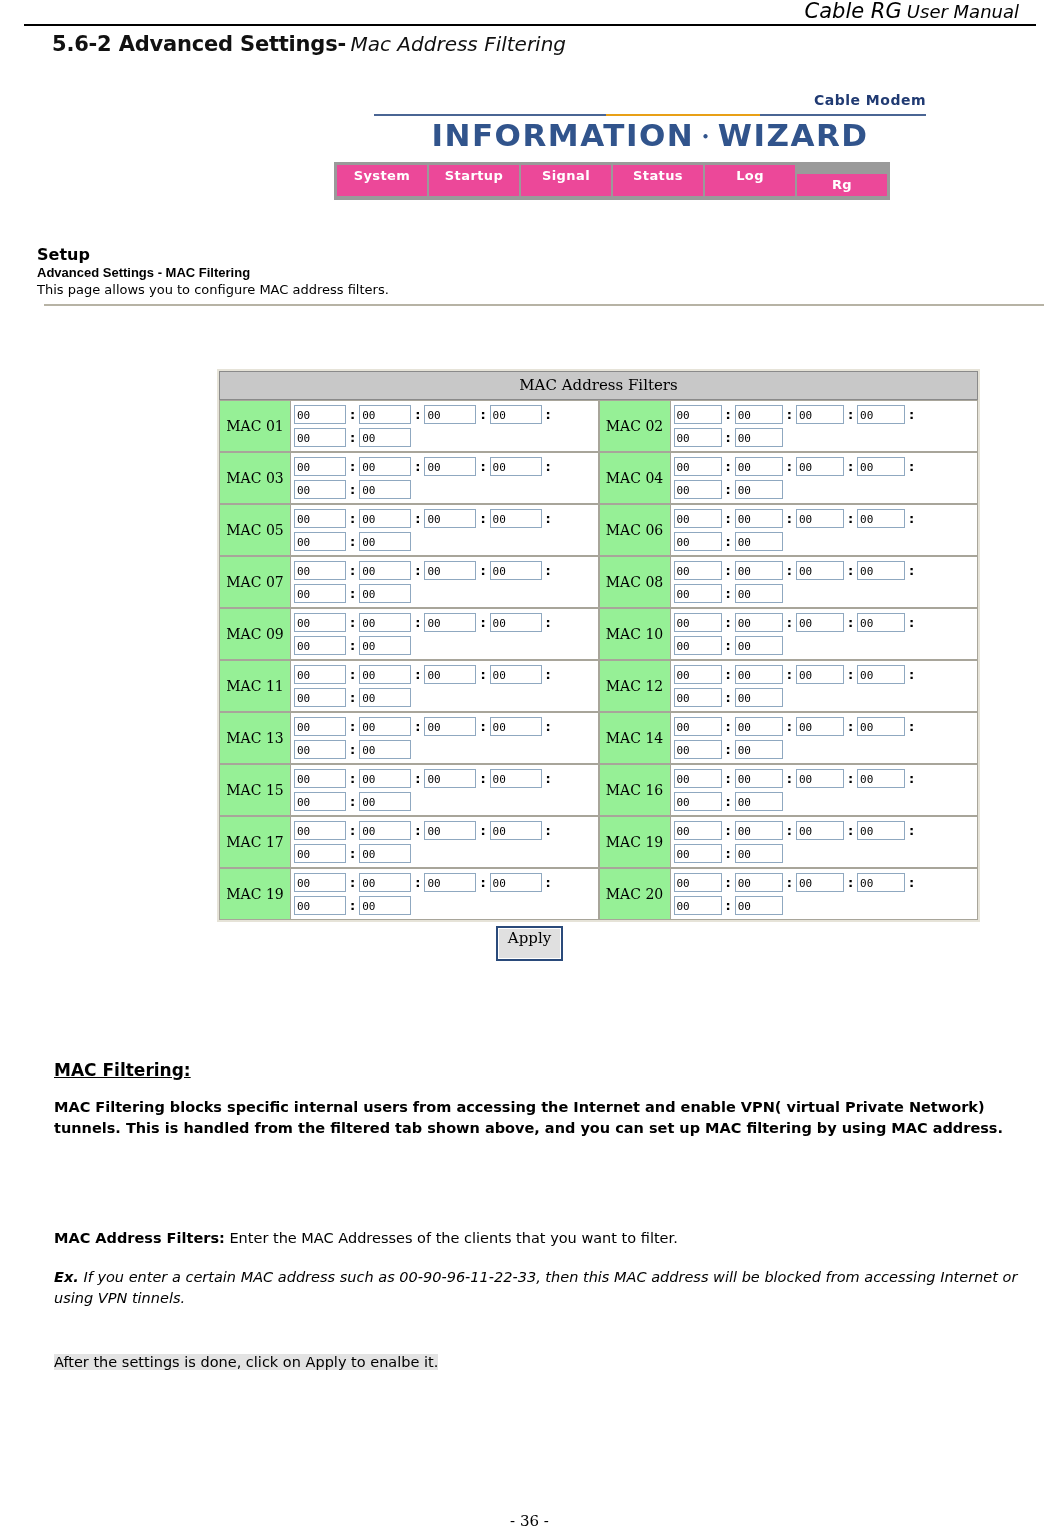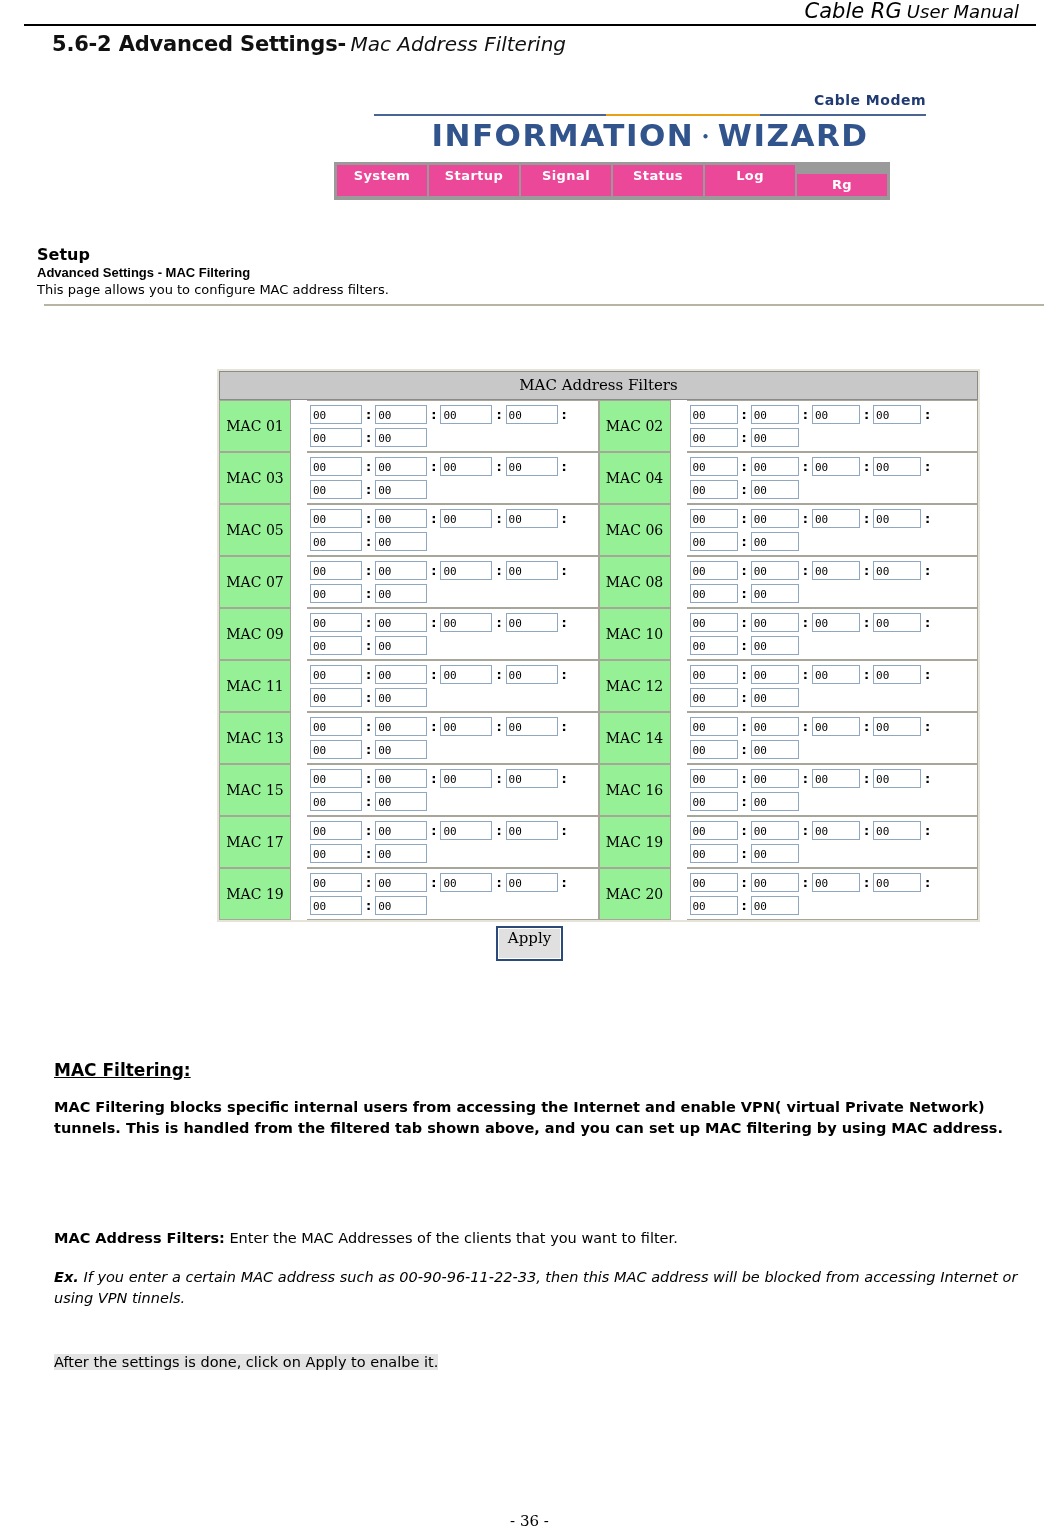--- a/index.html
+++ b/index.html
@@ -113,21 +113,21 @@
     margin-top:16px;
   }
   #mac-table-header{
     background:#c8c8c8;
     border:1px solid #8a8a8a;
     font-family:"DejaVu Serif", serif;
     font-size:15px; color:#000;
     text-align:center; padding:4px 0 5px 0;
   }
   .mac-row{ display:flex; }
-  .mac-cellpair{ display:flex; width:50%; box-sizing:border-box;gap:16px; }
+  .mac-cellpair{ display:flex; width:50%; box-sizing:border-box; }
   .mac-label{
     background:#96f096;
     border:1px solid #a8a59a;
     font-family:"DejaVu Serif", serif;
     font-size:14px; color:#000;
     display:flex; align-items:center; justify-content:center;
     width:72px; min-width:72px; box-sizing:border-box;
   }
   .mac-fields{
     border:1px solid #a8a59a;

